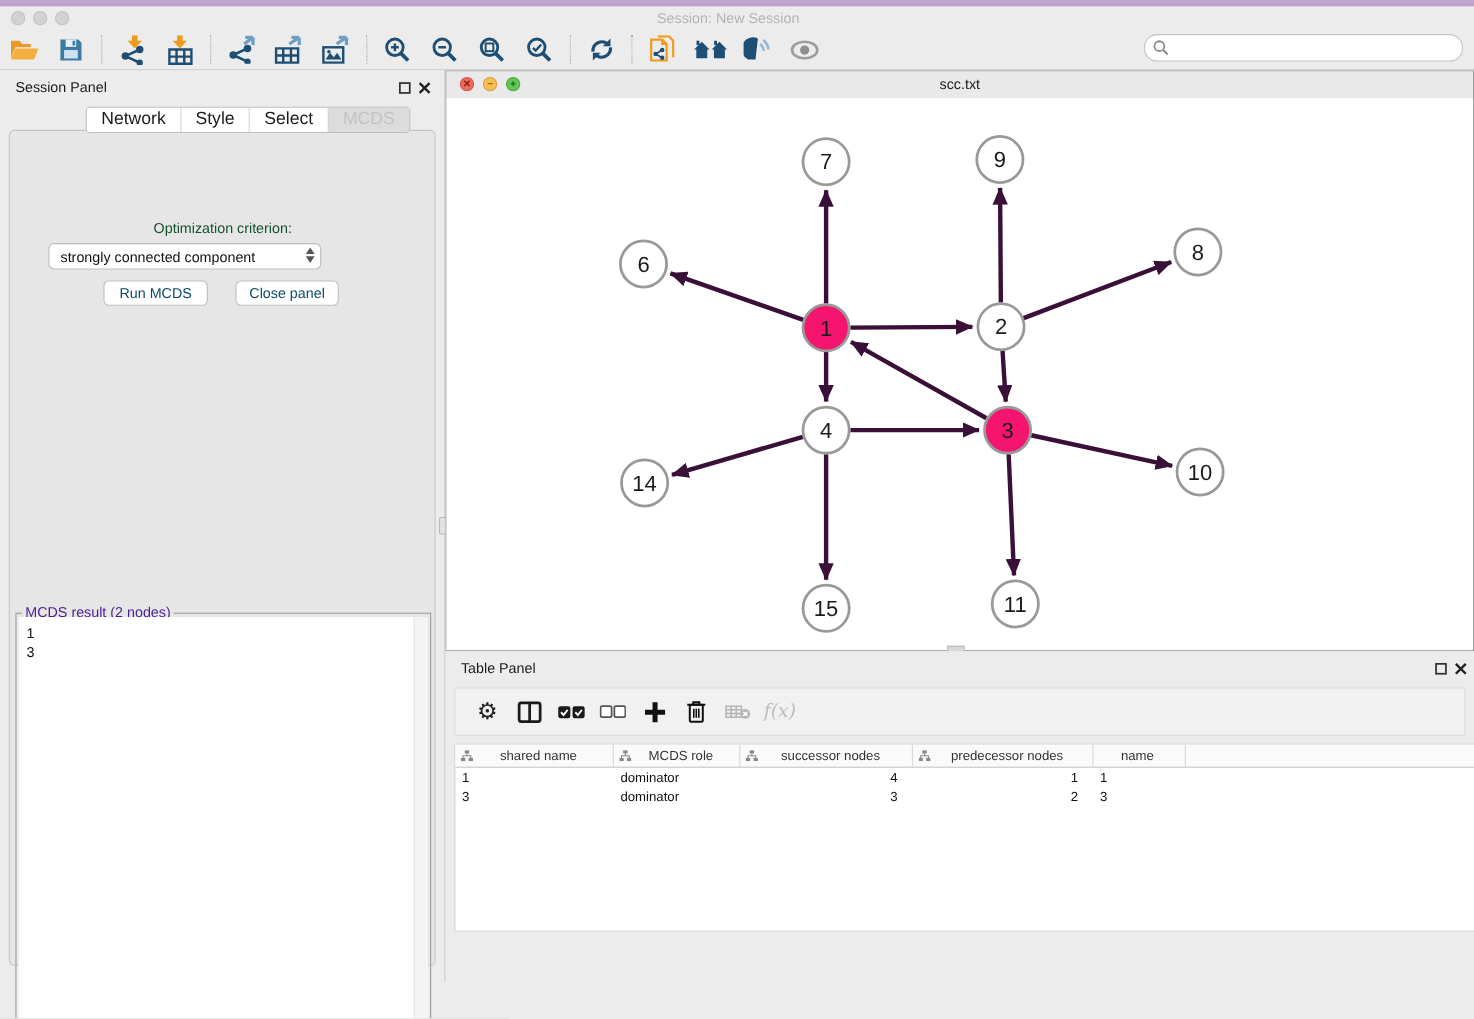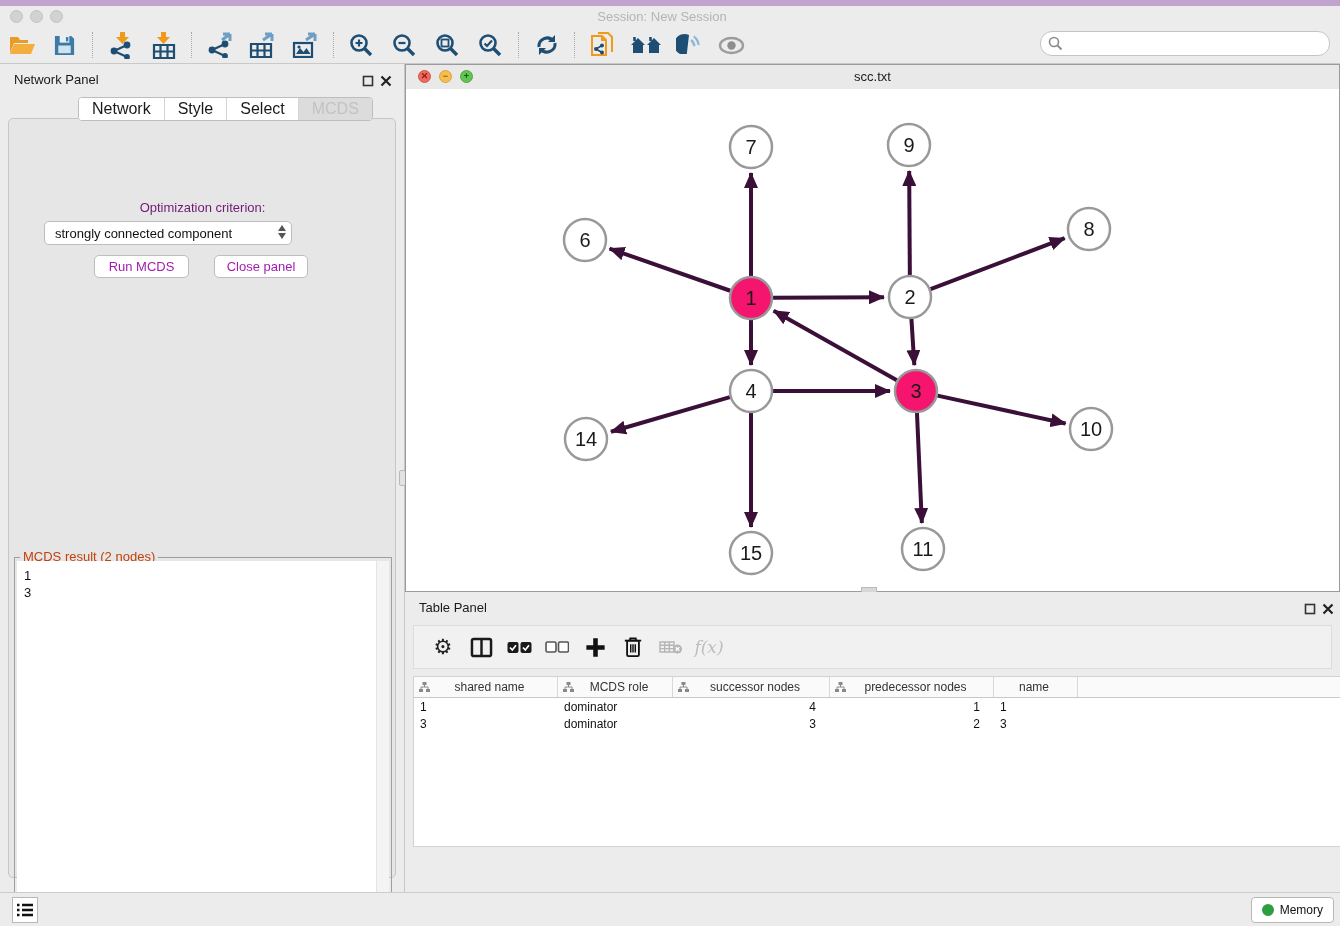--- a/index.html
+++ b/index.html
@@ -28,33 +28,33 @@
   .panel-title{position:absolute;left:14px;top:8px;font-size:13px;color:#1A1A1A;}
   .panel-ic{position:absolute;top:9px;cursor:default;}
   .cp-body{position:absolute;left:8px;top:54px;width:388px;height:760px;background:#E6E6E6;
            border:1px solid #C6C6C6;border-radius:5px;box-sizing:border-box;}
   .cp-tabs{position:absolute;left:78px;top:33px;display:flex;height:22px;z-index:3;
            border-radius:4px;overflow:hidden;border:1px solid #BDBDBD;background:#FFF;}
   .cp-tab{padding:0 13px;font-size:16px;line-height:21px;color:#1A1A1A;background:#FFF;
           border-left:1px solid #D5D5D5;}
   .cp-tab:first-child{border-left:none;}
   .cp-tab.selected{background:#DCDCDC;color:#C2C2C2;}
-  .opt-label{position:absolute;left:0;width:405px;top:136px;text-align:center;font-size:13px;color:#701a75;}
+  .opt-label{position:absolute;left:0;width:405px;top:136px;text-align:center;font-size:13px;color:#14532d;}
   .combo{position:absolute;left:44px;top:157px;width:248px;height:24px;background:#FFF;
          border:1px solid #BDBDBD;border-radius:5px;box-sizing:border-box;font-size:13px;}
   .combo .val{position:absolute;left:10px;top:4px;color:#111;}
   .combo .stepper{position:absolute;right:5px;top:3px;display:flex;flex-direction:column;gap:2px;}
   .tri-up{width:0;height:0;border-left:4px solid transparent;border-right:4px solid transparent;
           border-bottom:6px solid #555;}
   .tri-dn{width:0;height:0;border-left:4px solid transparent;border-right:4px solid transparent;
           border-top:6px solid #555;}
   .btn{position:absolute;top:191px;height:23px;background:#FFF;border:1px solid #BDBDBD;
-       border-radius:5px;font-size:13px;color:#a21caf;text-align:center;line-height:21px;box-sizing:border-box;}
+       border-radius:5px;font-size:13px;color:#0c4a6e;text-align:center;line-height:21px;box-sizing:border-box;}
   .group{position:absolute;left:14px;top:493px;width:376px;height:377px;border:1px solid #9E9E9E;}
-  .group-label{position:absolute;left:5px;top:-9px;background:#E6E6E6;padding:0 3px;font-size:13px;color:#c2410c;}
+  .group-label{position:absolute;left:5px;top:-9px;background:#E6E6E6;padding:0 3px;font-size:13px;color:#4c1d95;}
   .group-inner{position:absolute;left:2px;top:3px;right:2px;bottom:2px;background:#FFF;overflow:hidden;}
   .group-scroll{position:absolute;right:0;top:0;width:12px;bottom:0;background:#F4F4F4;border-left:1px solid #E4E4E4;}
   .result-line{font-size:13px;color:#111;line-height:17px;padding-left:7px;}
   .divider-grip{position:absolute;left:399px;top:470px;width:7px;height:16px;background:#E2E2E2;
                 border:1px solid #B9B9B9;border-radius:2px;box-sizing:border-box;}
   
   .netframe{position:absolute;left:405px;top:64px;width:935px;height:528px;background:#FFF;
             border:1px solid #9B9B9B;box-sizing:border-box;}
   .net-titlebar{position:absolute;left:0;top:0;right:0;height:24px;background:#E9E9E9;
                 border-bottom:1px solid #B9B9B9;}
@@ -248,21 +248,21 @@
     <div class="searchbox">
       <svg width="15" height="15" viewBox="0 0 15 15">
           <circle cx="6" cy="6" r="4.5" fill="none" stroke="#8A8A8A" stroke-width="1.6"></circle>
           <path d="M9.5 9.5l4 4" stroke="#8A8A8A" stroke-width="1.8"></path>
         </svg>
       <input type="text" placeholder="" style="">
     </div>
   </div>
 
   <div class="cpanel">
-    <div class="panel-title">Network Panel</div>
+    <div class="panel-title">Session Panel</div>
     <span class="panel-ic" style="left:362px">
       <svg width="12" height="12" viewBox="0 0 12 12">
           <rect x="1.5" y="1.5" width="9" height="9" fill="none" stroke="#333" stroke-width="1.6"></rect>
         </svg>
     </span>
     <span class="panel-ic" style="left:380px">
       <svg width="12" height="12" viewBox="0 0 12 12">
           <path d="M1.5 1.5l9 9M10.5 1.5l-9 9" stroke="#222" stroke-width="2.2"></path>
         </svg>
     </span>
@@ -470,27 +470,14 @@
         <div class="td" style="width:144px">3</div>
         <div class="td" style="width:115px">dominator</div>
         <div class="td num" style="width:157px">3</div>
         <div class="td num" style="width:164px">2</div>
         <div class="td" style="width:84px">3</div>
       </div>
     </div>
 
   </div>
 
-  <div class="statusbar">
-    <div class="list-btn">
-      <svg width="18" height="16" viewBox="0 0 18 16">
-          <g stroke="#111" stroke-width="2.4">
-            <path d="M1 3h2.5M6 3h11M1 8h2.5M6 8h11M1 13h2.5M6 13h11"></path>
-          </g>
-        </svg>
-    </div>
-    <div class="mem-btn">
-      <span class="mem-dot"></span>
-      <span class="mem-lbl">Memory</span>
-    </div>
-  </div>
 
 </div>
 
 </body></html>

